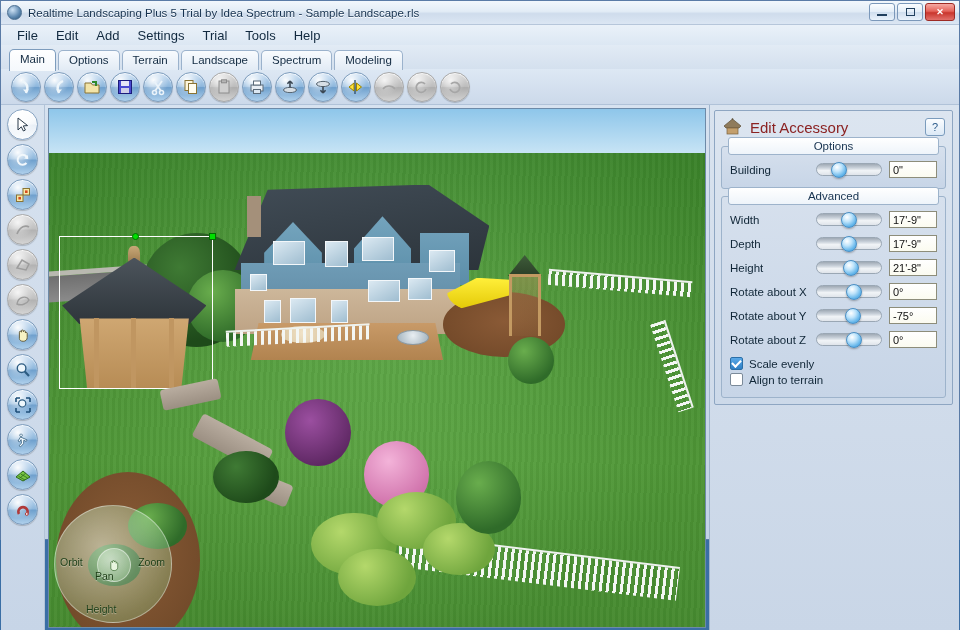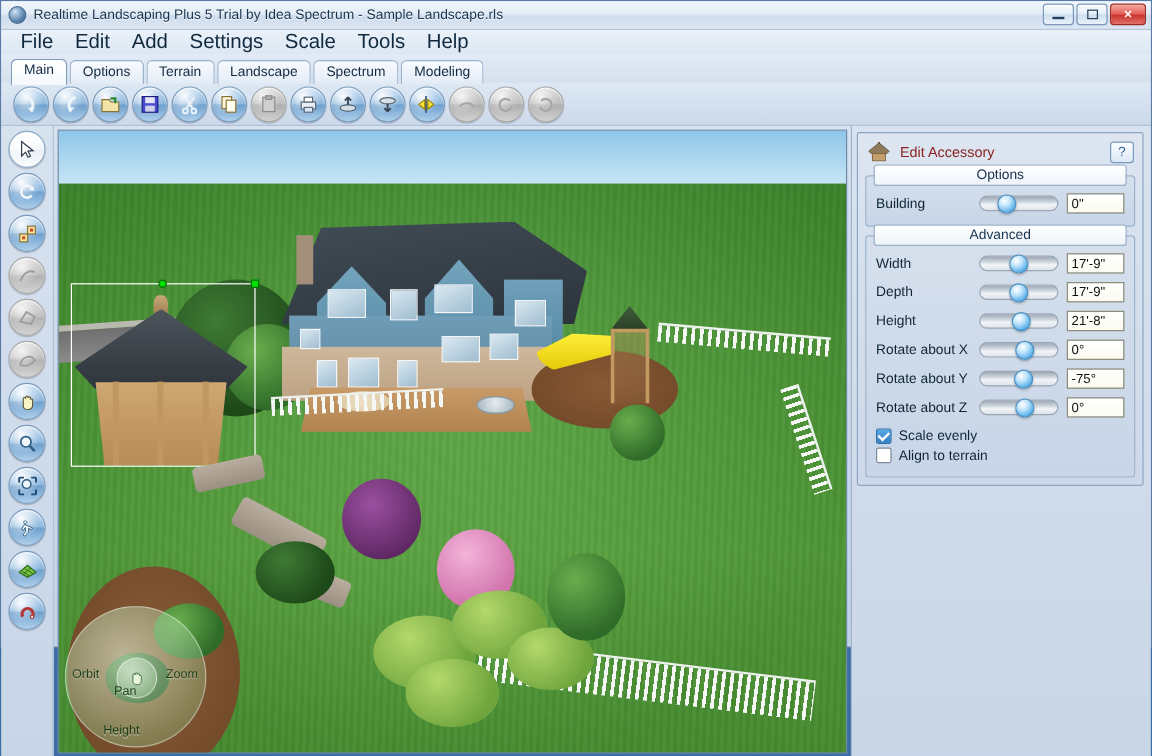--- a/index.html
+++ b/index.html
@@ -43,21 +43,21 @@
   }
   .glyph-min { width:10px;height:0;border-bottom:2px solid #21405e; margin-top:6px;}
   .glyph-max { width:9px;height:8px;border:1.5px solid #21405e; }
 
   
   .menubar {
     height:20px; display:flex; align-items:center; padding-left:8px; gap:2px;
     background:linear-gradient(180deg,#eaf1f9,#dce7f3);
   }
   .menu-item {
-    font-size:17px;color:#11293f;padding:2px 8px;border-radius:2px;text-align:center;
+    font-size:13px;color:#11293f;padding:2px 8px;border-radius:2px;text-align:center;
   }
 
   
   .tabbar {
     height:24px; display:flex; align-items:flex-end; padding-left:8px; gap:2px;
     background:linear-gradient(180deg,#e2ebf5,#d4e0ee);
   }
   .tab {
     font-size:11.5px;color:#132b42;padding:3px 10px 4px 10px;
     background:linear-gradient(180deg,#f8fbfe,#e2ebf5);
@@ -251,21 +251,21 @@
     border-left:1px solid #9fb4cc;
     display:flex;flex-direction:column;
   }
   .panel-inner {
     background:linear-gradient(180deg,#dce5f0,#ccd9e9);
     border:1px solid #8ea6c2; border-radius:2px;
     padding:4px; flex:none;
   }
   .panel-head { display:flex;align-items:center;gap:7px;padding:3px 3px 6px 3px; }
   .panel-head-icon{width:21px;height:18px;flex:none;}
-  .panel-title{font-size:12px;color:#8b2222;flex:1;}
+  .panel-title{font-size:15px;color:#8b2222;flex:1;}
   .help-btn{
     width:20px;height:18px;border:1px solid #7b9cbd;border-radius:3px;
     background:linear-gradient(180deg,#fbfdff,#dce9f6);
     color:#2d5d8c;font-size:11px;display:flex;align-items:center;justify-content:center;
   }
   .group {
     border:1px solid #9db3cb; border-radius:3px; margin:4px 2px 7px 2px;
     padding:14px 8px 8px 8px; position:relative;
     background:linear-gradient(180deg,#d6e0ed,#c7d5e7);
   }
@@ -344,21 +344,21 @@
         </div>
       <div class="win-btn close">✕</div>
     </div>
   </div>
 
   <div class="menubar">
     <div class="menu-item">File</div>
     <div class="menu-item">Edit</div>
     <div class="menu-item">Add</div>
     <div class="menu-item">Settings</div>
-    <div class="menu-item">Scale</div>
+    <div class="menu-item">Trial</div>
     <div class="menu-item">Tools</div>
     <div class="menu-item">Help</div>
   </div>
 
   <div class="tabbar">
     <div class="tab active">Main</div>
     <div class="tab">Options</div>
     <div class="tab">Terrain</div>
     <div class="tab">Landscape</div>
     <div class="tab">Spectrum</div>

